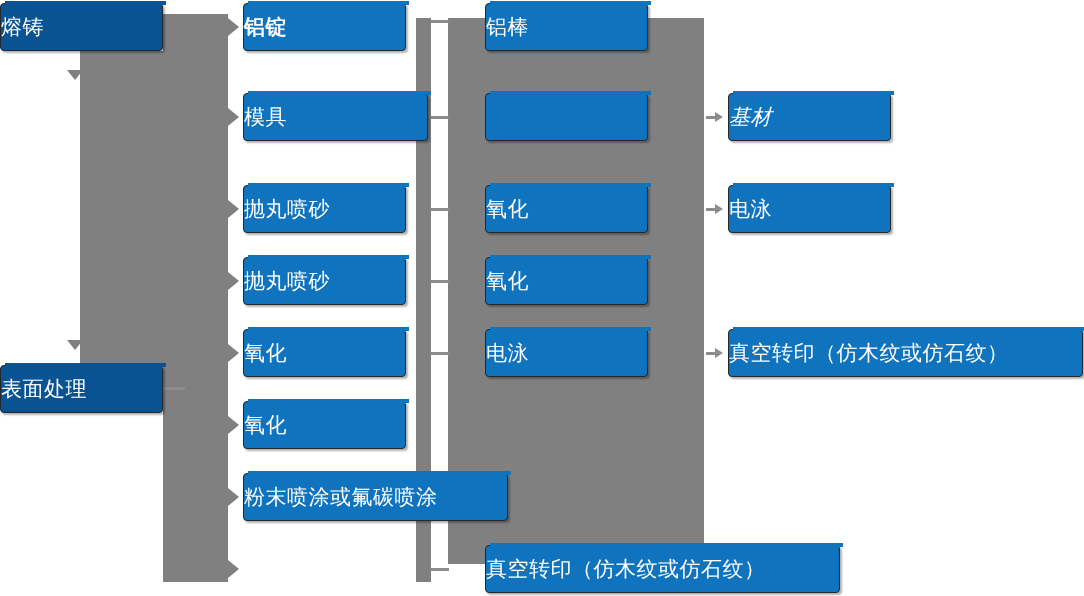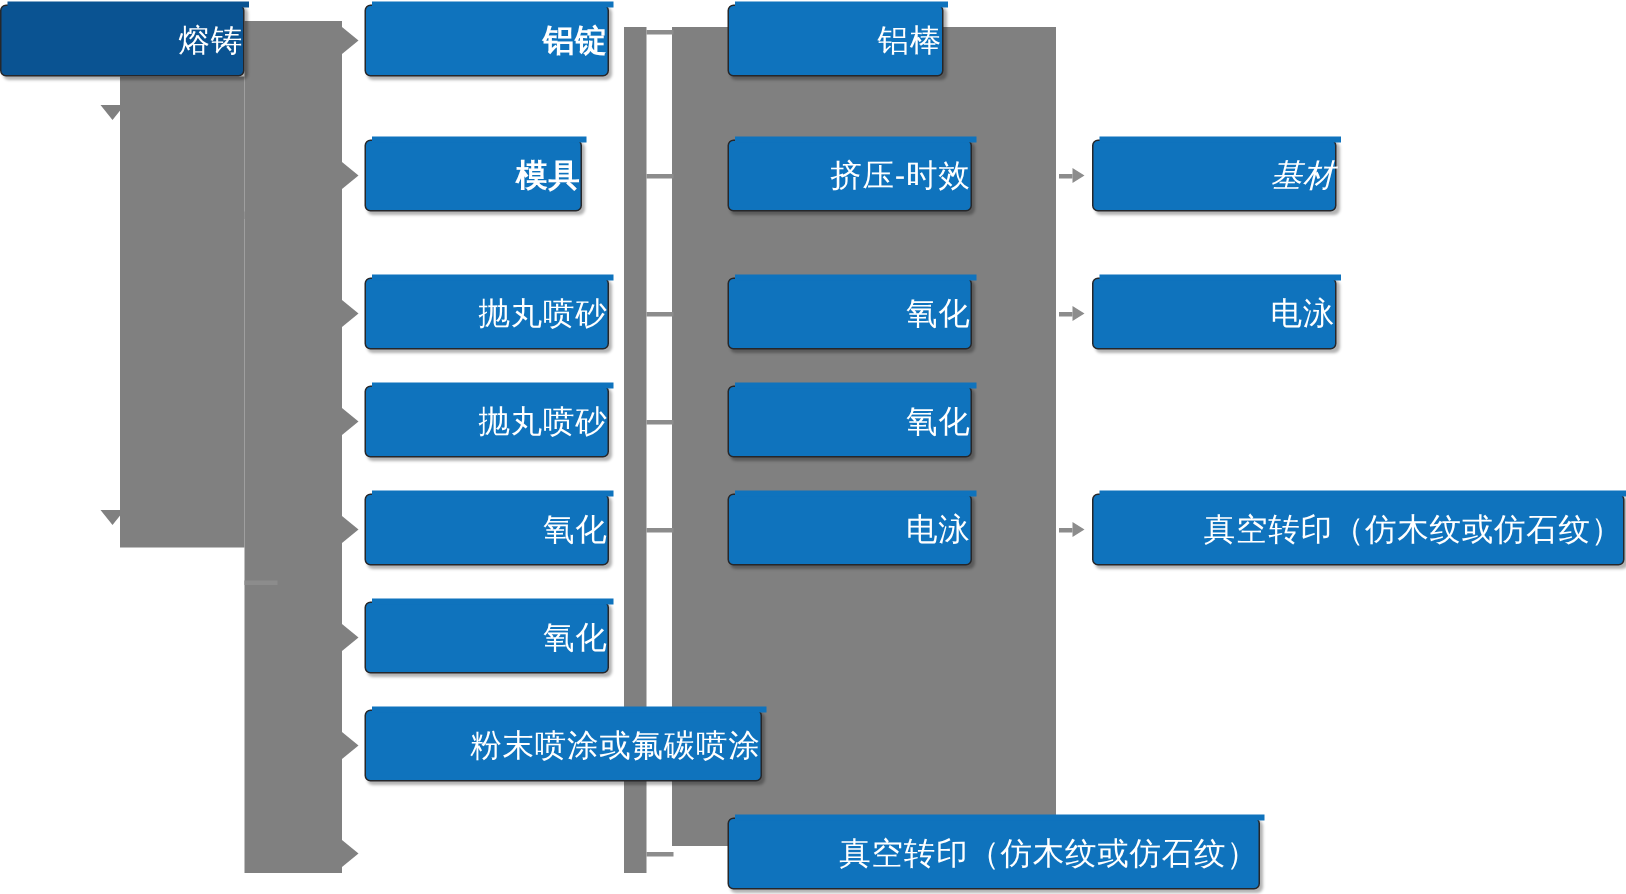--- a/index.html
+++ b/index.html
@@ -62,21 +62,21 @@
     height: 3px;
     background: #8c8c8c;
   }
 
   
   .box {
     position: absolute;
     box-sizing: border-box;
     display: flex;
     align-items: center;
-    justify-content: flex-end;
+    justify-content: flex-start;
     color: #ffffff;
     border: 1px solid #26272a;
     border-radius: 4px;
     font-size: 21px;
     letter-spacing: 0.5px;
     white-space: nowrap;
     box-shadow: 2px 2px 2px rgba(0,0,0,0.30);
     z-index: 5;
   }
   .box.dark {
@@ -151,26 +151,30 @@
     <div class="small-arrow" style="left:706px; top:349px;">
       <div class="shaft"></div>
         <div class="head"></div>
     </div>
   </div>
 
   <div class="box dark" style="left:0px; top:3px; width:163px; height:48px;">
     <span class="hl"></span>
     <span>熔铸</span>
   </div>
+  <div class="box dark" style="left:0px; top:365px; width:163px; height:48px;">
+    <span class="hl"></span>
+    <span>表面处理</span>
+  </div>
 
   <div class="box mid" style="left:243px; top:3px; width:163px; height:48px;font-weight:bold;">
     <span class="hl"></span>
     <span>铝锭</span>
   </div>
-  <div class="box mid" style="left:243px; top:93px; width:145px; height:48px;font-weight:bold;">
+  <div class="box mid" style="left:243px; top:93px; width:185px; height:48px;">
     <span class="hl"></span>
     <span>模具</span>
   </div>
   <div class="box mid" style="left:243px; top:185px; width:163px; height:48px;">
     <span class="hl"></span>
     <span>抛丸喷砂</span>
   </div>
   <div class="box mid" style="left:243px; top:257px; width:163px; height:48px;">
     <span class="hl"></span>
     <span>抛丸喷砂</span>
@@ -181,27 +185,26 @@
   </div>
   <div class="box mid" style="left:243px; top:401px; width:163px; height:48px;">
     <span class="hl"></span>
     <span>氧化</span>
   </div>
   <div class="box mid" style="left:243px; top:473px; width:265px; height:48px;">
     <span class="hl"></span>
     <span>粉末喷涂或氟碳喷涂</span>
   </div>
 
-  <div class="box mid" style="left:485px; top:3px; width:144px; height:48px;">
+  <div class="box mid" style="left:485px; top:3px; width:163px; height:48px;">
     <span class="hl"></span>
     <span>铝棒</span>
   </div>
   <div class="box mid" style="left:485px; top:93px; width:163px; height:48px;">
     <span class="hl"></span>
-    <span>挤压-时效</span>
   </div>
   <div class="box mid" style="left:485px; top:185px; width:163px; height:48px;">
     <span class="hl"></span>
     <span>氧化</span>
   </div>
   <div class="box mid" style="left:485px; top:257px; width:163px; height:48px;">
     <span class="hl"></span>
     <span>氧化</span>
   </div>
   <div class="box mid" style="left:485px; top:329px; width:163px; height:48px;">

